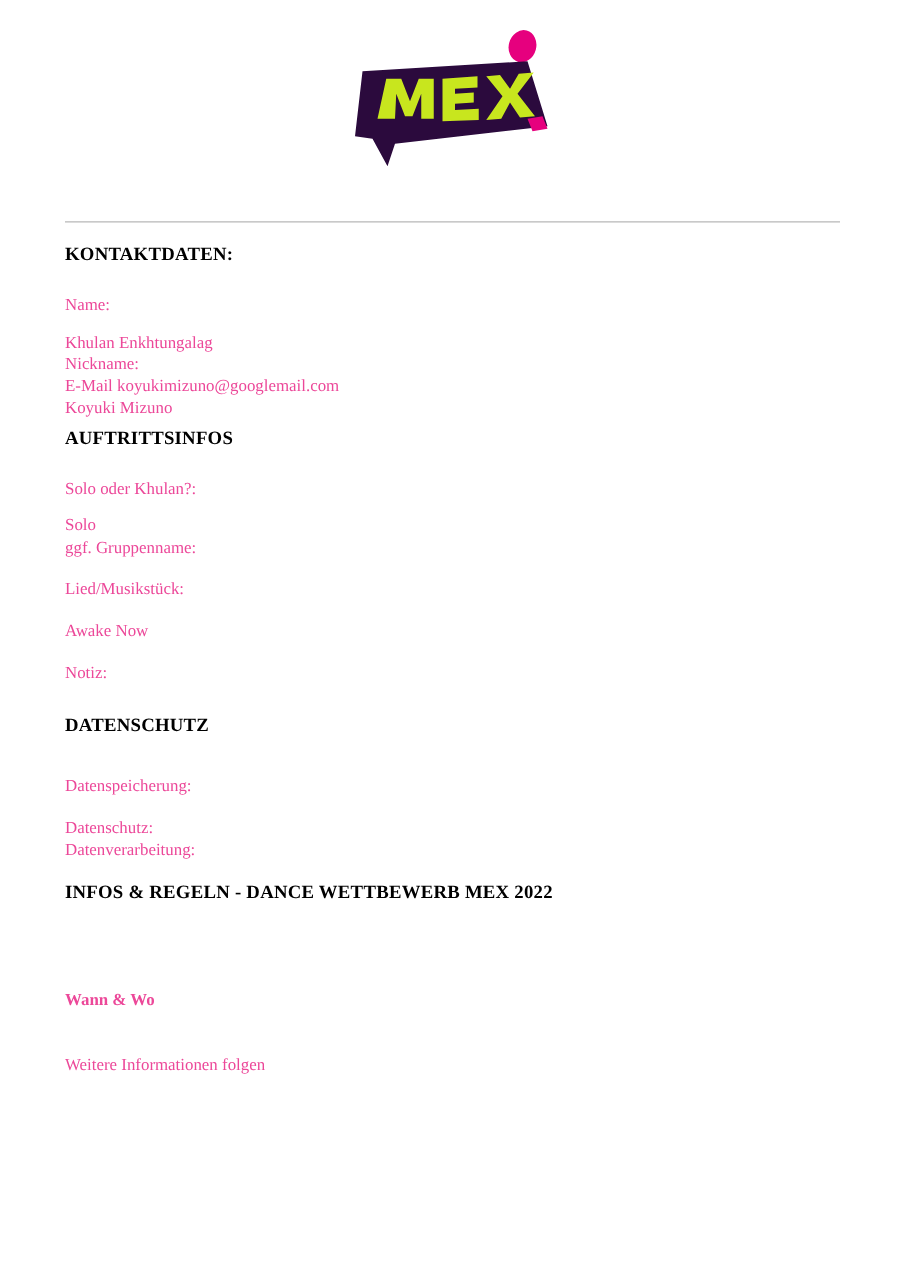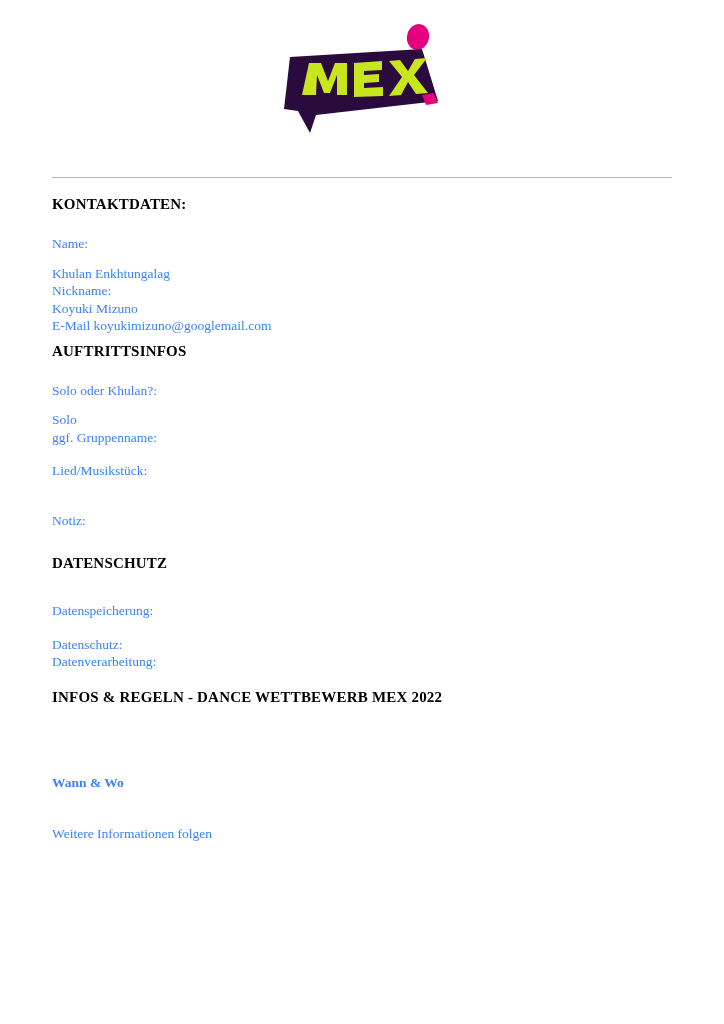--- a/index.html
+++ b/index.html
@@ -61,21 +61,21 @@
     font-weight: bold;
     margin: 0;
     letter-spacing: 0.2px;
     color: #000;
   }
   p.line {
     font-family: "Liberation Serif", serif;
     font-size: 13.5px;
     line-height: 17.5px;
     margin: 0;
-    color: #3b82f6;
+    color: #ec4899;
   }
   .sp-2 { height: 18px; }
   .sp-3 { height: 12px; }
   .sp-4 { height: 22px; }
   .sp-5 { height: 8px; }
   .sp-6 { height: 30px; }
   .sp-7 { height: 26px; }
   .sp-8 { height: 34px; }
   .sp-9 { height: 16px; }
   .italic { }
@@ -111,33 +111,34 @@
   <div class="divider"></div>
 
   <div class="content">
 
     <h2 class="section">KONTAKTDATEN:</h2>
     <div class="sp-4"></div>
     <p class="line">Name:</p>
     <div class="sp-3"></div>
     <p class="line">Khulan Enkhtungalag</p>
     <p class="line">Nickname:</p>
+    <p class="line">E-Mail koyukimizuno@googlemail.com</p>
     <p class="line">Koyuki Mizuno</p>
-    <p class="line">E-Mail koyukimizuno@googlemail.com</p>
 
     <div class="sp-5"></div>
     <h2 class="section">AUFTRITTSINFOS</h2>
     <div class="sp-4"></div>
     <p class="line">Solo oder Khulan?:</p>
     <div class="sp-3"></div>
     <p class="line">Solo</p>
     <p class="line italic">ggf. Gruppenname:</p>
     <div class="sp-9"></div>
     <p class="line">Lied/Musikstück:</p>
     <div class="sp-9"></div>
+    <p class="line">Awake Now</p>
     <div class="sp-9"></div>
     <p class="line">Notiz:</p>
 
     <div class="sp-7"></div>
     <h2 class="section">DATENSCHUTZ</h2>
     <div class="sp-6"></div>
     <p class="line">Datenspeicherung:</p>
     <div class="sp-9"></div>
     <p class="line">Datenschutz:</p>
     <p class="line">Datenverarbeitung:</p>

